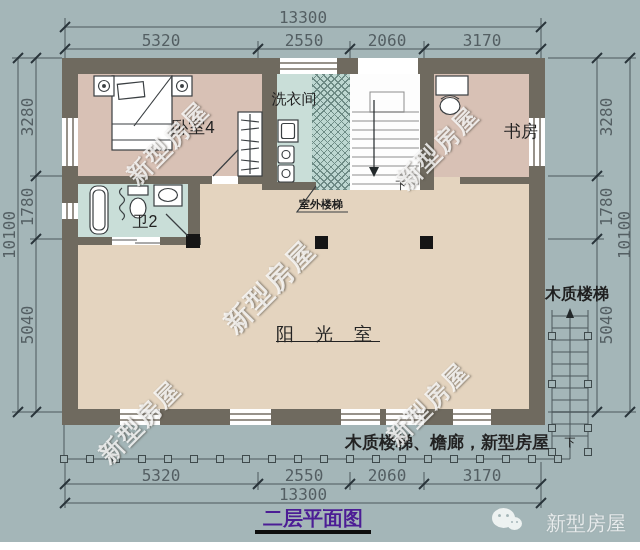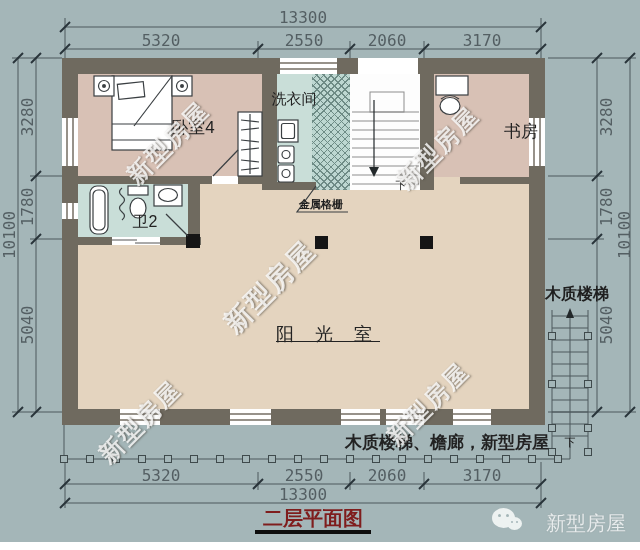--- a/index.html
+++ b/index.html
@@ -34,21 +34,21 @@
   .thin{stroke:#8d8d8d;stroke-width:1;fill:none;}
   .post{fill:#a4b6b8;stroke:#3f4a4c;stroke-width:1;}
   
   .lbl{position:absolute;transform:translate(-50%,-50%);white-space:nowrap;color:#1f1f1f;z-index:8;}
   .dim{font-family:"DejaVu Sans Mono","Liberation Mono",monospace;color:#545f63;font-size:16px;letter-spacing:0;}
   .vert{transform:translate(-50%,-50%) rotate(-90deg);}
   .room{font-size:16px;color:#222;}
   .small{font-size:11px;}
   .bold{font-weight:bold;}
   .note{font-size:17px;font-weight:bold;color:#222;}
-  .title{font-size:20px;font-weight:bold;color:#7f1d1d;}
+  .title{font-size:20px;font-weight:bold;color:#4c1d95;}
   .title-line{position:absolute;background:#0d0d0d;height:4px;z-index:8;}
   
   .wm{
     position:absolute;z-index:9;white-space:nowrap;
     font-weight:bold;font-size:24px;letter-spacing:2px;
     color:rgba(255,255,255,0.8);
     text-shadow:1px 1px 2px rgba(60,55,45,0.55);
     transform:translate(-50%,-50%) rotate(-45deg);
   }
   .wm-big{font-size:27px;}
@@ -324,21 +324,21 @@
   <div class="lbl dim vert" style="left:606px;top:117px;">3280</div>
   <div class="lbl dim vert" style="left:606px;top:207px;">1780</div>
   <div class="lbl dim vert" style="left:606px;top:325px;">5040</div>
   <div class="lbl dim vert" style="left:624px;top:235px;">10100</div>
 
   <div class="lbl room" style="left:193px;top:127px;font-size:17px;">卧室4</div>
   <div class="lbl room" style="left:294px;top:99px;font-size:15px;">洗衣间</div>
   <div class="lbl room" style="left:489px;top:131px;font-size:17px;margin-left:32px;">书房</div>
   <div class="lbl room" style="left:145px;top:222px;">卫2</div>
   <div class="lbl room" style="left:328px;top:334px;font-size:18px;letter-spacing:8px;text-decoration:underline;">阳 光 室</div>
-  <div class="lbl small bold" style="left:321px;top:204px;">金属格栅</div>
+  <div class="lbl small bold" style="left:321px;top:204px;">室外楼梯</div>
   <div class="lbl bold" style="left:577px;top:294px;font-size:16px;">木质楼梯</div>
   <div class="lbl small" style="left:401px;top:185px;">下</div>
   <div class="lbl small" style="left:570px;top:442px;">下</div>
   <div class="lbl note" style="left:447px;top:442px;">木质楼梯、檐廊，新型房屋</div>
 
   <div class="lbl title" style="left:313px;top:518px;">二层平面图</div>
   <div class="title-line" style="left:255px;top:530px;width:116px;"></div>
 
   <div class="wm" style="left:168px;top:143px;">新型房屋</div>
   <div class="wm" style="left:438px;top:148px;">新型房屋</div>

